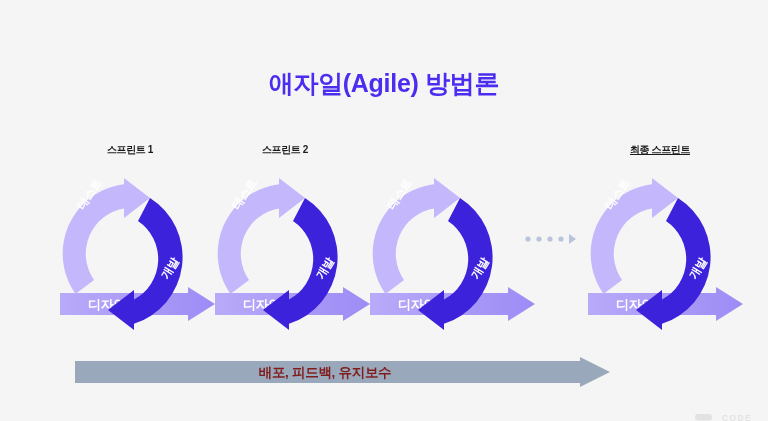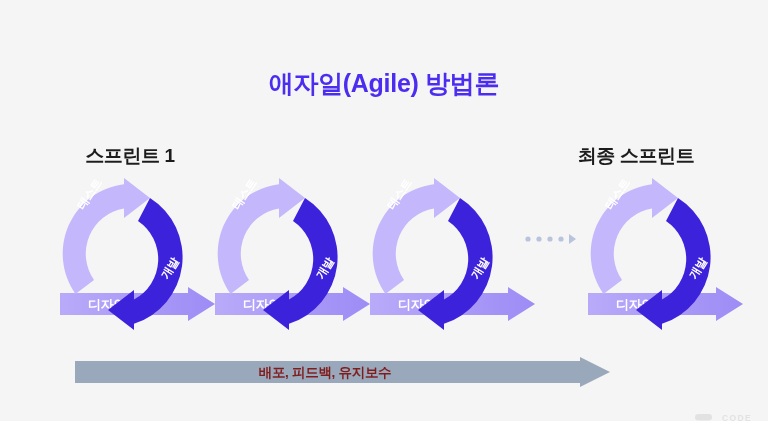--- a/index.html
+++ b/index.html
@@ -30,21 +30,21 @@
     text-align: center;
     font-size: 25px;
     font-weight: bold;
     color: #4a2df0;
     letter-spacing: -0.3px;
     white-space: nowrap;
   }
   .sprint-label {
     position: absolute;
     top: 117px;
-    font-size: 19px;
+    font-size: 10px;
     font-weight: bold;
     color: #1c1c1c;
     text-align: center;
     white-space: nowrap;
     letter-spacing: -0.4px;
   }
   .cycle {
     position: absolute;
     width: 152px;
     height: 152px;
@@ -117,21 +117,22 @@
   }
 </style>
 </head>
 <body>
 
 <div id="slide">
 
   <div id="title">애자일(Agile) 방법론</div>
 
   <div class="sprint-label" style="left:70px; width:120px;">스프린트 1</div>
-  <div class="sprint-label" style="left:571px; width:130px;">최종 스프린트</div>
+  <div class="sprint-label" style="left:225px; width:120px;">스프린트 2</div>
+  <div class="sprint-label" style="left:595px; width:130px;text-decoration:underline;">최종 스프린트</div>
 
   <div class="designband" style="left:60px; top:261px; width:155px;">
     <svg width="155" height="34" viewBox="0 0 155 34">
       <defs>
         <linearGradient id="dg1" x1="0" y1="0" x2="1" y2="0">
           <stop offset="0" stop-color="#b9aaf9"></stop>
           <stop offset="1" stop-color="#9d8cf5"></stop>
         </linearGradient>
       </defs>
       <path d="M0,6 L128,6 L128,0 L155,17 L128,34 L128,28 L0,28 Z" fill="url(#dg1)"></path>

